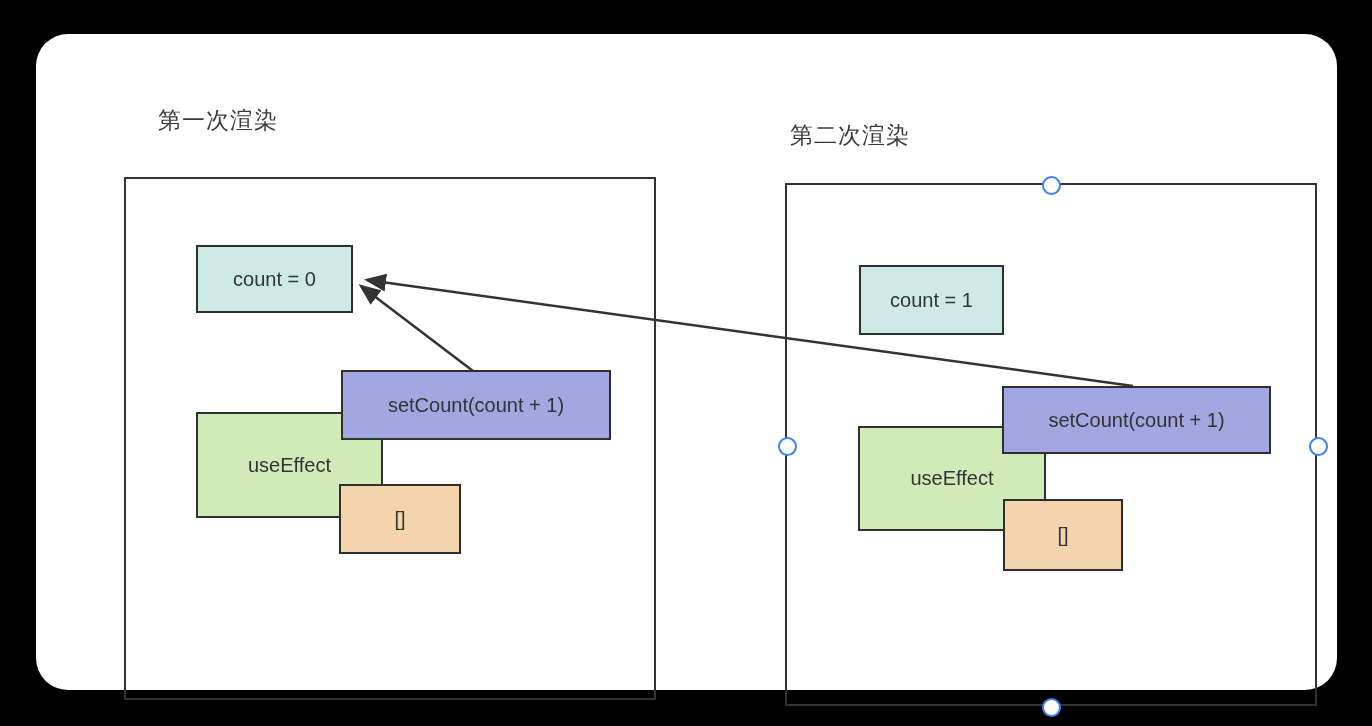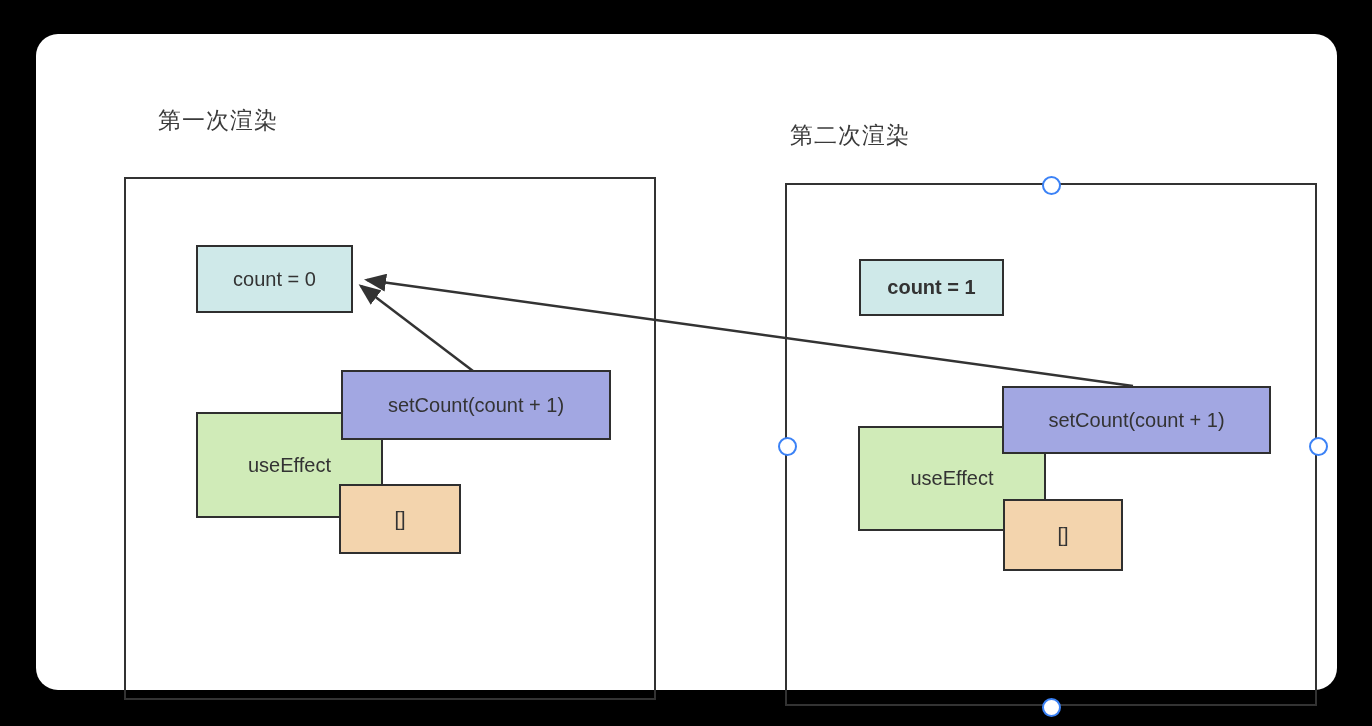--- a/index.html
+++ b/index.html
@@ -1,39 +1,39 @@
 <!DOCTYPE html>
 <html><head>
 <meta charset="utf-8">
 <style>
   html,body{margin:0;padding:0;background:#000;}
   .canvas{position:relative;width:1372px;height:726px;background:#000;overflow:hidden;
           font-family:"Liberation Sans",sans-serif;color:#333;}
   .panel{position:absolute;left:36px;top:34px;width:1301px;height:656px;
-         background:#ffffff;border-radius:22px;}
+         background:#ffffff;border-radius:32px;}
   .title{position:absolute;font-size:23px;color:#3a3a3a;letter-spacing:1px;white-space:nowrap;}
   .t1{left:122px;top:71px;}
   .t2{left:754px;top:86px;}
   .frame{position:absolute;box-sizing:border-box;border:2.5px solid #333;background:transparent;}
   .f1{left:88px;top:143px;width:532px;height:523px;}
   .f2{left:749px;top:149px;width:532px;height:523px;}
   .shape{position:absolute;box-sizing:border-box;border:2.5px solid #2f2f2f;
          display:flex;align-items:center;justify-content:center;
          font-size:20px;color:#333;white-space:nowrap;}
   .cyan{background:#cfe9e9;}
   .purple{background:#a2a7e2;}
   .green{background:#d0ebb8;}
   .orange{background:#f3d4ad;}
   
   .count0{left:160px;top:211px;width:157px;height:68px;z-index:3;}
   .useeffect1{left:160px;top:378px;width:187px;height:106px;z-index:1;}
   .setcount1{left:305px;top:336px;width:270px;height:70px;z-index:2;}
   .deps1{left:303px;top:450px;width:122px;height:70px;z-index:2;}
   
-  .count1{left:823px;top:225px;width:145px;height:57px;z-index:3;font-weight:bold;}
+  .count1{left:823px;top:231px;width:145px;height:70px;z-index:3;}
   .useeffect2{left:822px;top:392px;width:188px;height:105px;z-index:1;}
   .setcount2{left:966px;top:352px;width:269px;height:68px;z-index:2;}
   .deps2{left:967px;top:465px;width:120px;height:72px;z-index:2;}
   .arrow-layer{position:absolute;left:0;top:0;width:1372px;height:726px;z-index:4;pointer-events:none;}
   .handle{position:absolute;width:15px;height:15px;border-radius:50%;
           background:#fff;border:2.5px solid #3b82f6;z-index:5;}
   .h-top{left:1006px;top:142px;}
   .h-bottom{left:1006px;top:664px;}
   .h-left{left:742px;top:403px;}
   .h-right{left:1273px;top:403px;}

